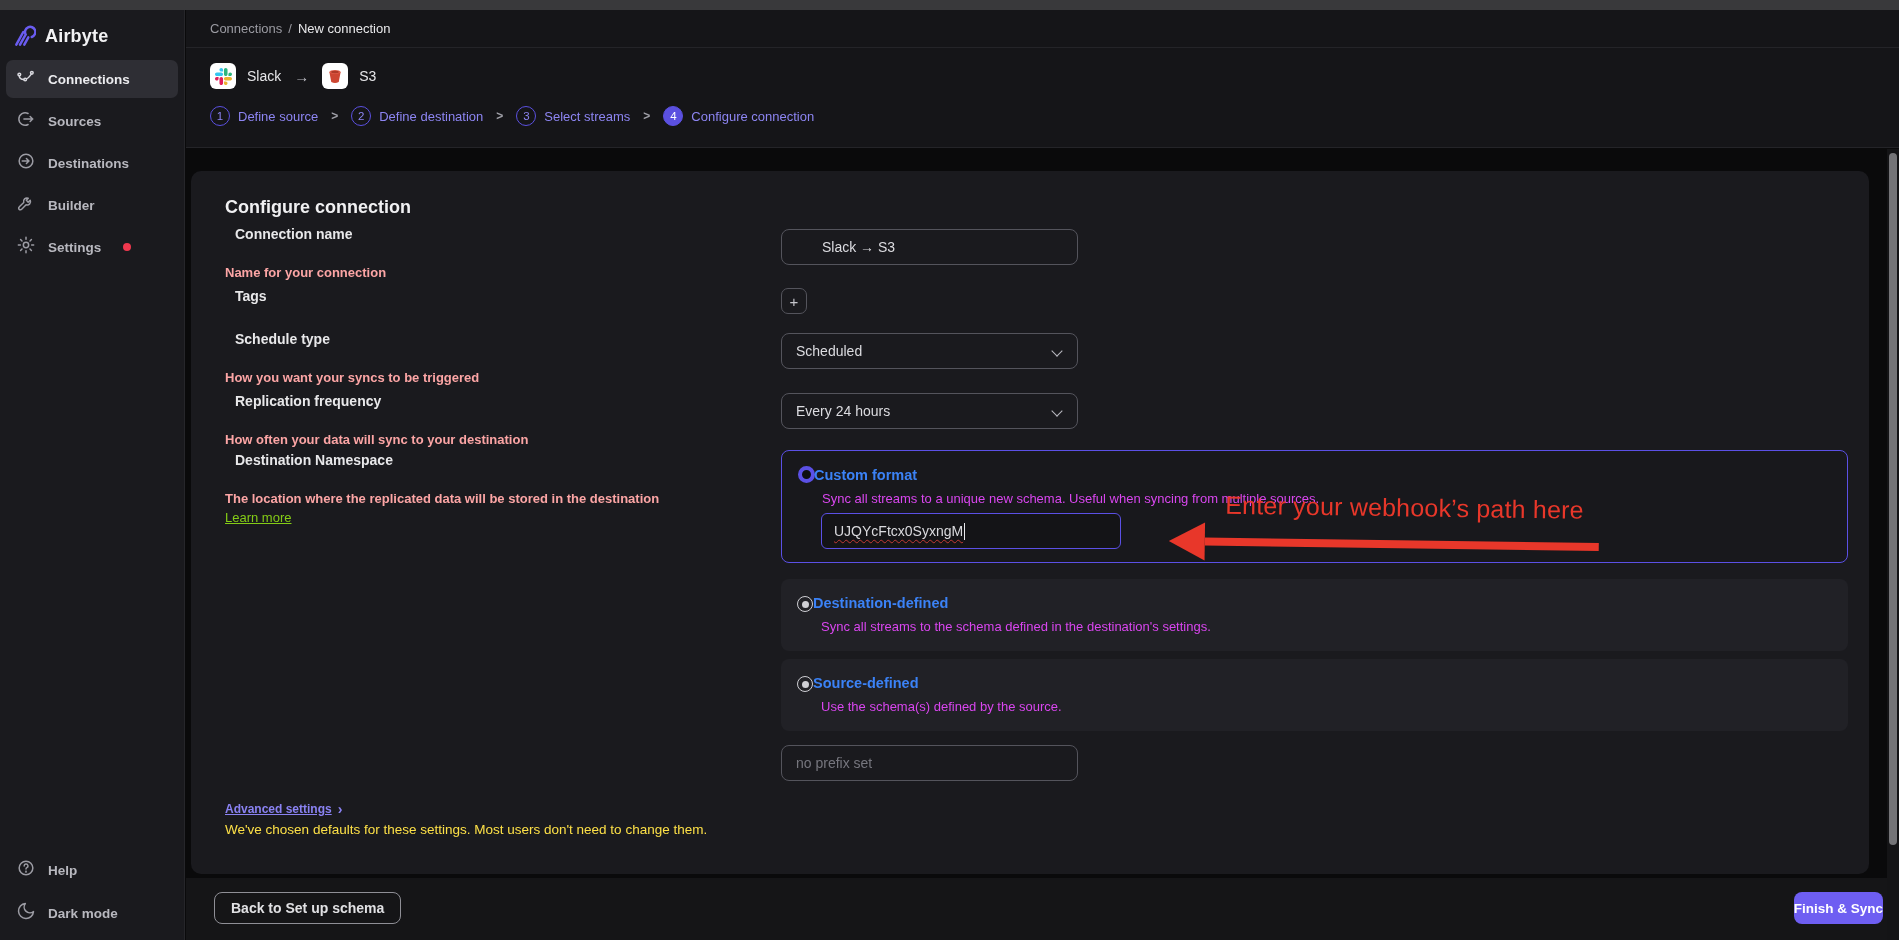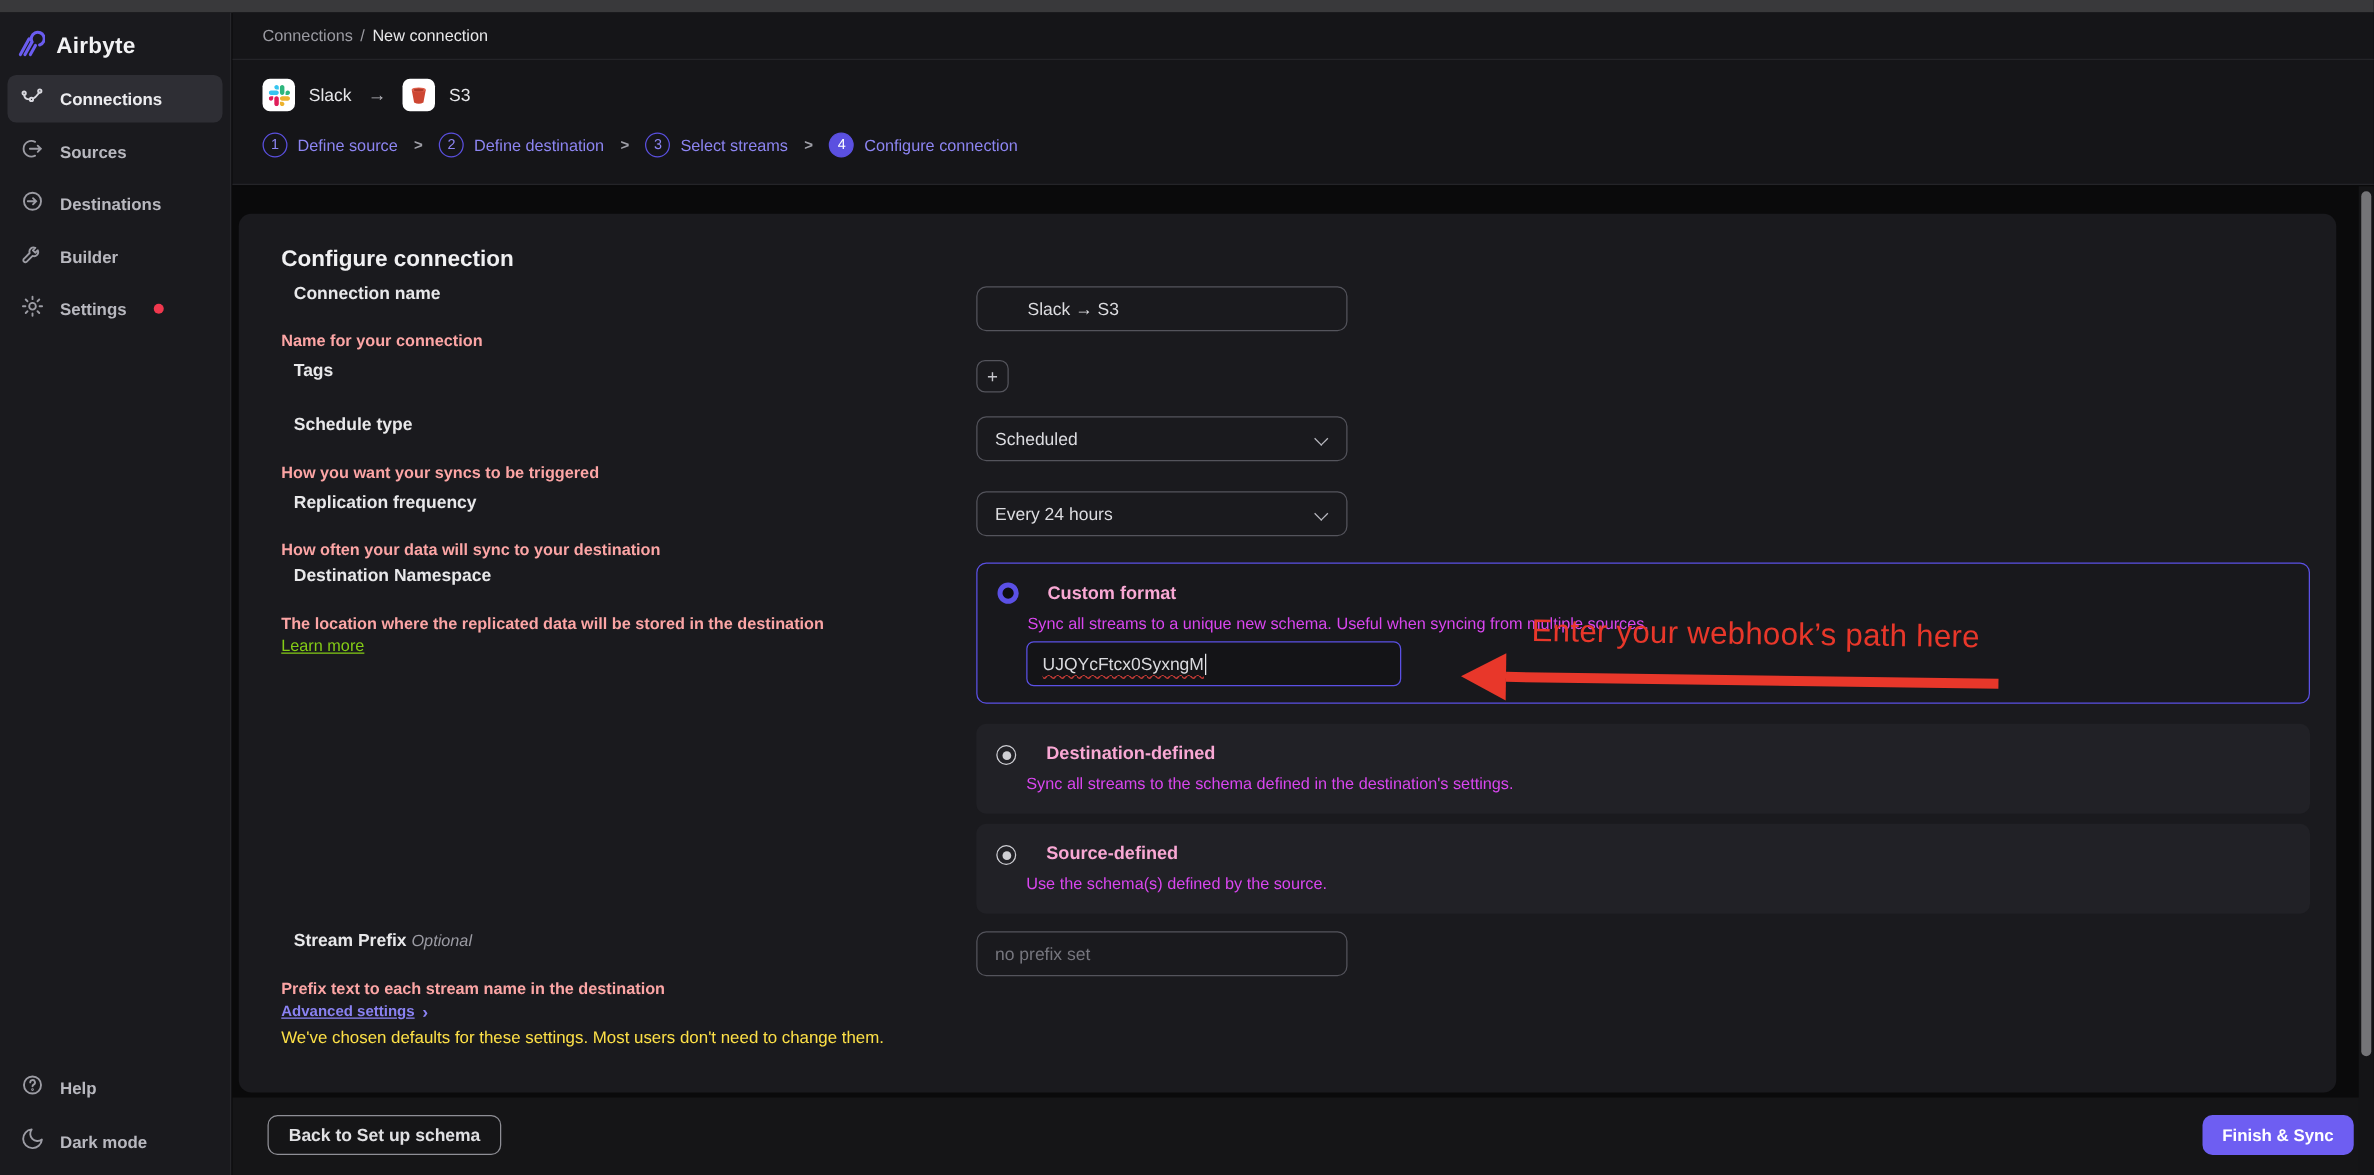--- a/index.html
+++ b/index.html
@@ -48,21 +48,21 @@
 
   .tinput { position:absolute; left:590px; width:297px; height:36px; border:1px solid #54545c; border-radius:8px; background:transparent; color:#dcdce0; font-size:14px; padding:0 14px; font-family:"Liberation Sans", sans-serif; }
   .tinput::placeholder { color:#76767e; }
   .selbox { position:absolute; left:590px; width:297px; height:36px; border:1px solid #54545c; border-radius:8px; display:flex; align-items:center; padding:0 14px; color:#dcdce0; font-size:14px; cursor:pointer; }
   .chev { position:absolute; right:16px; top:13px; width:8px; height:8px; border-right:1.6px solid #b9b9c0; border-bottom:1.6px solid #b9b9c0; transform:rotate(45deg); }
   .plusbtn { position:absolute; left:590px; width:26px; height:26px; border:1px solid #54545c; border-radius:7px; background:transparent; color:#c6c6cc; font-size:15px; line-height:1; display:flex; align-items:center; justify-content:center; cursor:pointer; }
 
   .ns-box { position:absolute; left:590px; width:1067px; border-radius:8px; }
   .ns-box.selected { border:1px solid #5b50e5; background:#18181c; }
   .ns-box.plain { background:#212126; }
-  .ns-title { position:absolute; left:56px; top:16px; font-size:14.5px; font-weight:bold; color:#f9a8d4; }
+  .ns-title { position:absolute; left:32px; top:16px; font-size:14.5px; font-weight:bold; color:#3b82f6; }
   .ns-desc { position:absolute; left:40px; top:40px; font-size:13px; color:#d946ef; }
   .radio-on { position:absolute; left:16px; top:15px; width:17px; height:17px; border-radius:50%; border:4.5px solid #5b50e5; background:#0e0e10; }
   .radio-off { position:absolute; left:16px; top:17px; width:16px; height:16px; border-radius:50%; border:1.6px solid #cfcfd4; display:flex; align-items:center; justify-content:center; }
   .radio-off::after { content:""; width:7px; height:7px; border-radius:50%; background:#cfcfd4; }
   .ns-input { position:absolute; left:39px; top:62px; width:300px; height:36px; border:1px solid #5b50e5; border-radius:6px; background:#141417; display:flex; align-items:center; padding:0 12px; }
   .ns-input .val { font-size:14px; color:#dadade; text-decoration:underline; text-decoration-style:wavy; text-decoration-color:#c43a35; text-decoration-thickness:1px; text-underline-offset:3px; }
   .caret { width:1px; height:17px; background:#e8e8ec; margin-left:1px; }
 
   .annotation { position:absolute; left:978px; top:322px; width:430px; transform:rotate(0.8deg); }
   .ann-text { margin-left:56px; font-size:25px; color:#e8372a; letter-spacing:.2px; white-space:nowrap; }
@@ -70,21 +70,21 @@
   .ann-head { width:0; height:0; border-top:19px solid transparent; border-bottom:19px solid transparent; border-right:36px solid #e8372a; }
   .ann-line { flex:1; height:8px; background:#e8372a; }
 
   .adv-row { position:absolute; left:34px; top:630px; display:flex; align-items:center; gap:6px; }
   .adv-link { font-size:12px; font-weight:bold; color:#8a82f2; text-decoration:underline; cursor:pointer; }
   .adv-chev { color:#8a82f2; font-size:14px; font-weight:bold; }
   .adv-desc { position:absolute; left:34px; top:651px; font-size:13.5px; color:#fde047; }
 
   .footer { position:absolute; left:0; bottom:0; right:0; height:62px; background:#151517; }
   .btn-back { position:absolute; left:28px; top:14px; height:32px; padding:0 16px; border:1px solid #8f8f96; border-radius:8px; background:transparent; color:#e0e0e3; font-size:14px; font-weight:bold; font-family:"Liberation Sans", sans-serif; cursor:pointer; }
-  .btn-finish { position:absolute; right:16px; top:14px; height:32px; padding:0 16px; border:none; border-radius:8px; background:#6e5ef2; color:#ffffff; font-size:13.5px; font-weight:bold; font-family:"Liberation Sans", sans-serif; cursor:pointer; }
+  .btn-finish { position:absolute; right:16px; top:14px; height:32px; padding:0 0; border:none; border-radius:8px; background:#6e5ef2; color:#ffffff; font-size:13.5px; font-weight:bold; font-family:"Liberation Sans", sans-serif; cursor:pointer; }
 
   .scroll-gutter { position:absolute; right:0; top:139px; width:12px; height:801px; background:#141416; }
   .scroll-thumb { position:absolute; right:2px; top:143px; width:8px; height:692px; background:#747477; border-radius:4px; }
 </style>
 </head>
 <body>
 
 <div class="topstrip"></div>
 
 <div class="sidebar">
@@ -285,24 +285,20 @@
       </div>
 
       <div class="annotation">
         <div class="ann-text">Enter your webhook’s path here</div>
         <div class="ann-arrow">
           <span class="ann-head"></span>
           <span class="ann-line"></span>
         </div>
       </div>
 
-      <div class="flabel" style="top:573px;">
-        <div class="t"><span>Stream Prefix</span> <span class="opt">Optional</span></div>
-        <div class="d">Prefix text to each stream name in the destination</div>
-      </div>
       <input class="tinput" style="top: 574px;" placeholder="no prefix set">
 
       <div class="adv-row">
         <span class="adv-link">Advanced settings</span>
         <span class="adv-chev">›</span>
       </div>
       <div class="adv-desc">We've chosen defaults for these settings. Most users don't need to change them.</div>
     </div>
   </div>
 

